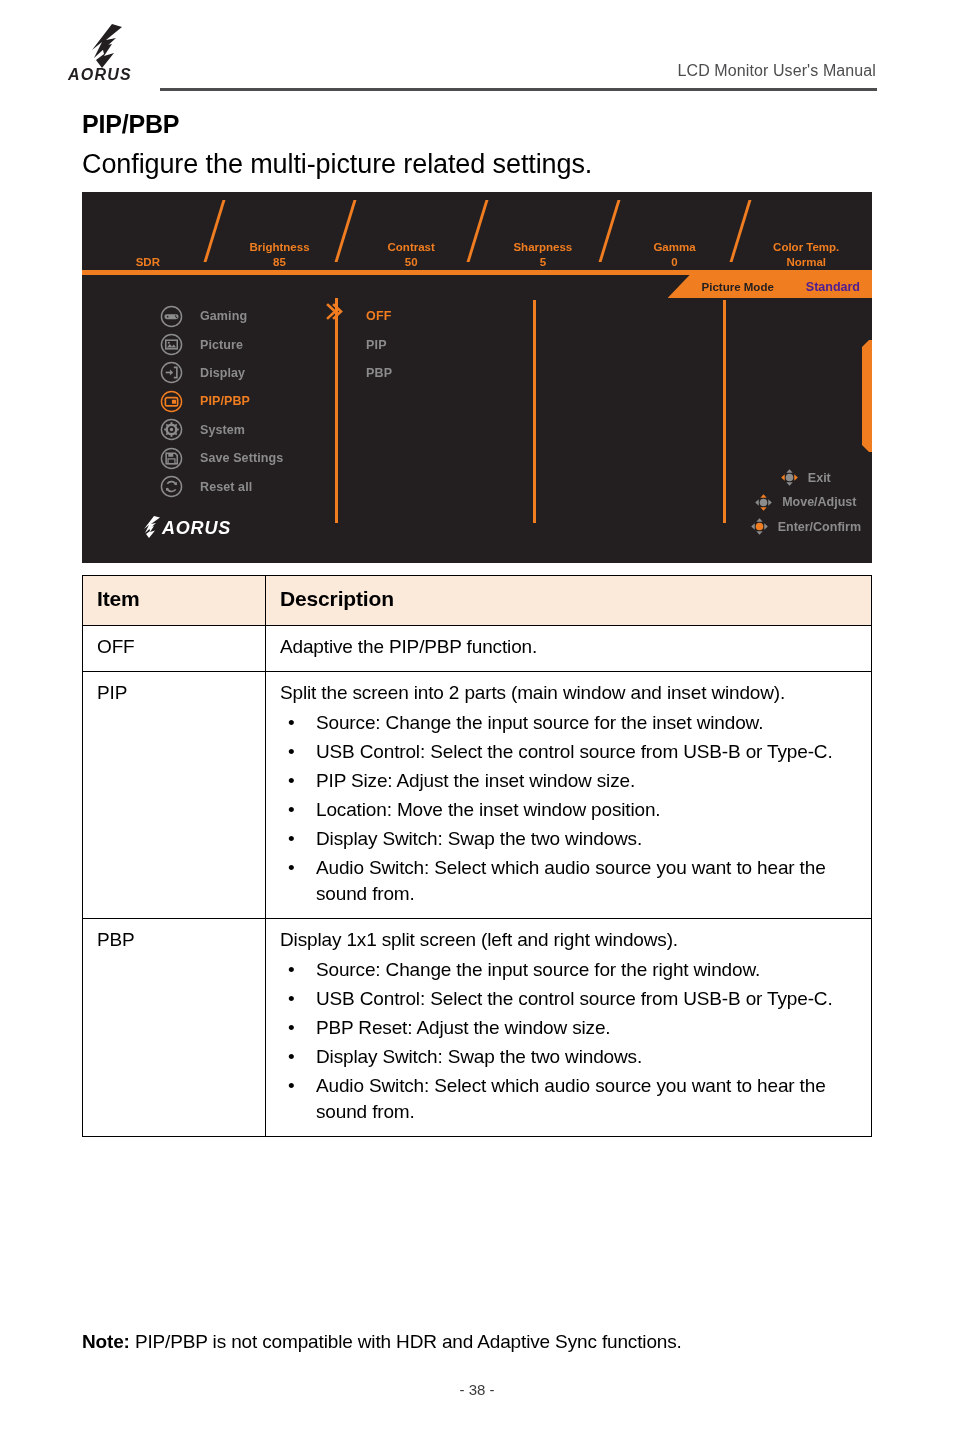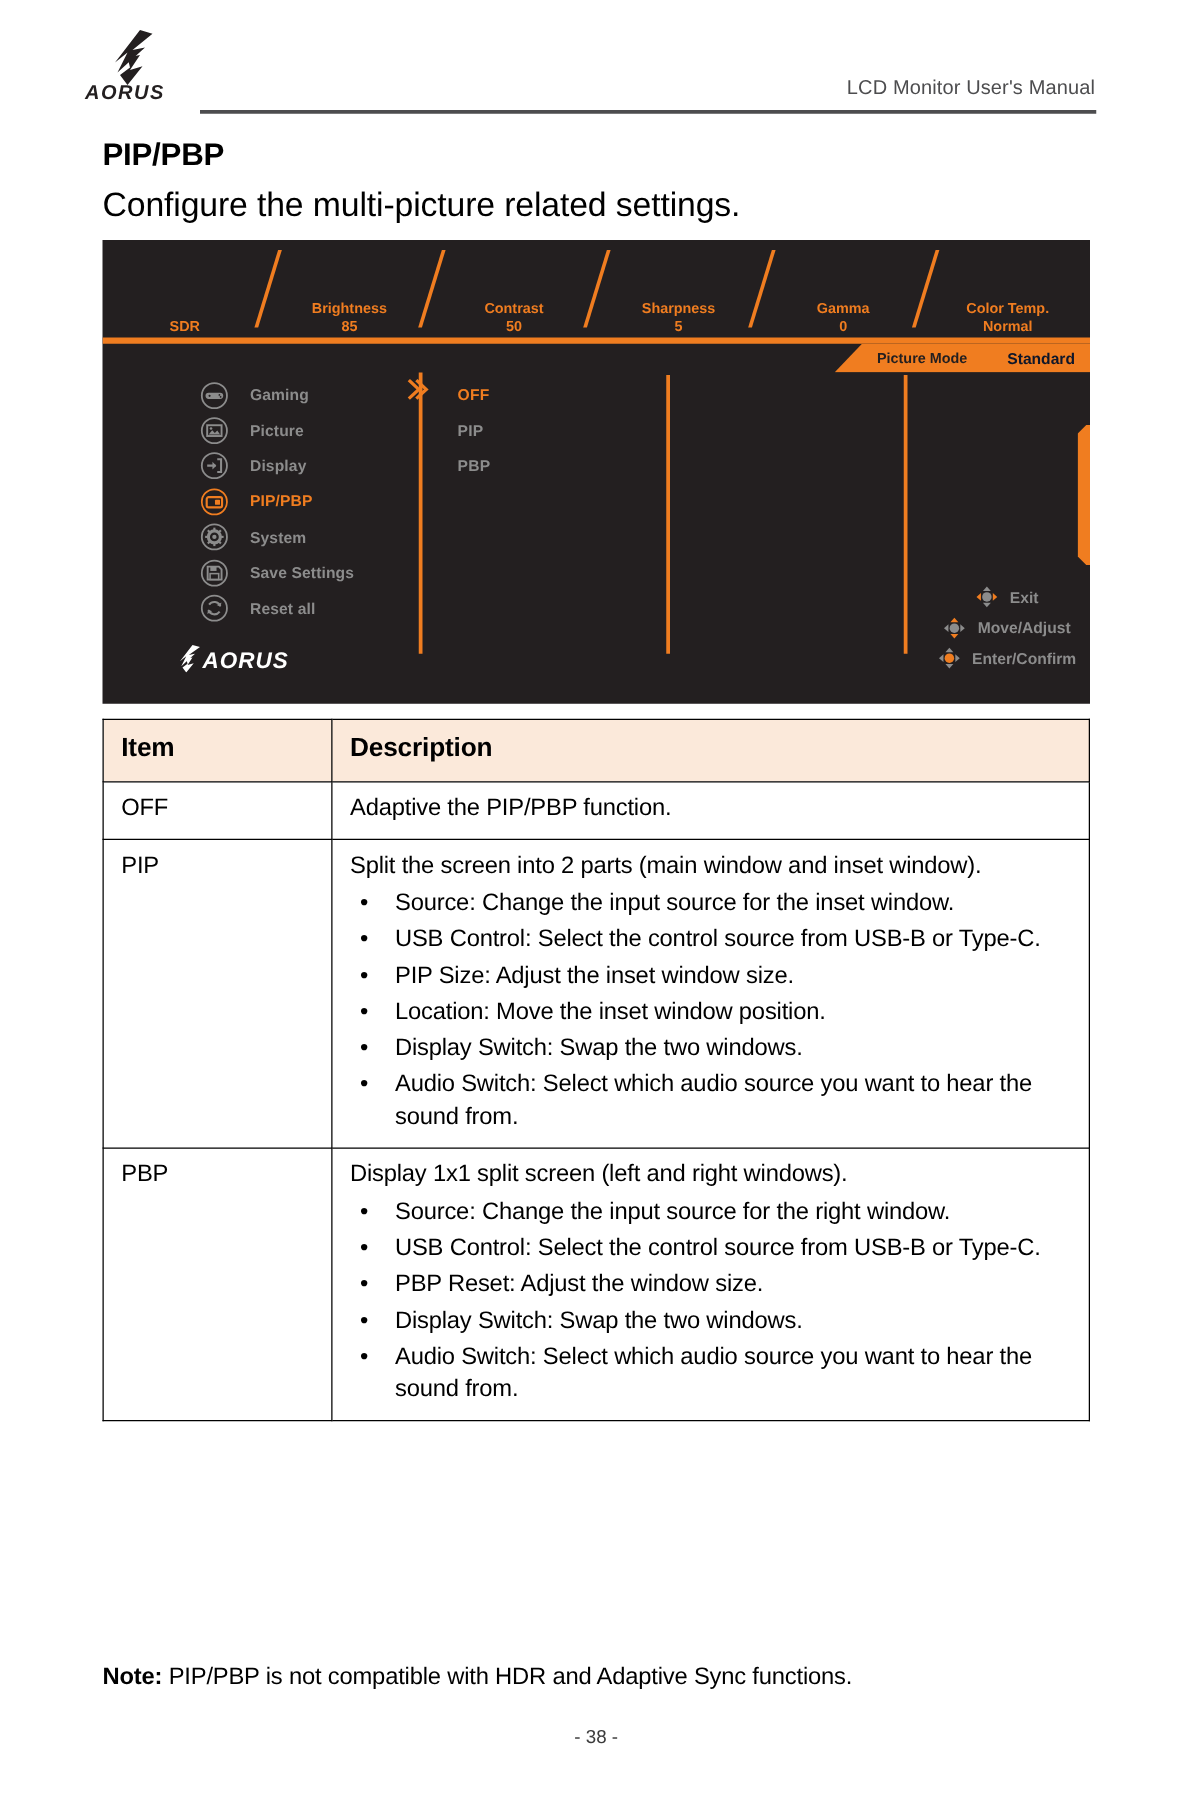--- a/index.html
+++ b/index.html
@@ -138,21 +138,21 @@
   }
   .pm-label {
     font-size: 11.5px;
     font-weight: 700;
     color: #231f20;
     white-space: nowrap;
   }
   .pm-value {
     font-size: 12.5px;
     font-weight: 700;
-    color: #0f172a;
+    color: #4c1d95;
     white-space: nowrap;
   }
 
   
   .osd-right-accent {
     position: absolute;
     right: 0px; top: 148px;
     width: 10px; height: 112px;
     background: #f07d20;
     clip-path: polygon(0 7px, 7px 0, 100% 0, 100% 100%, 7px 100%, 0 calc(100% - 7px));

